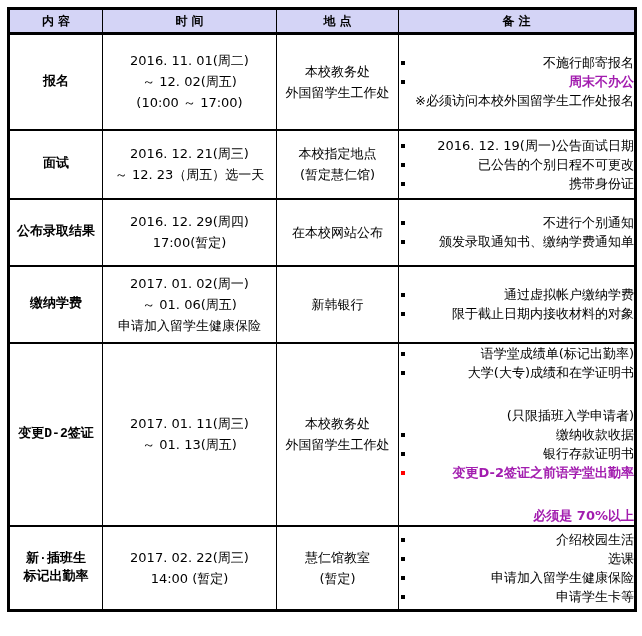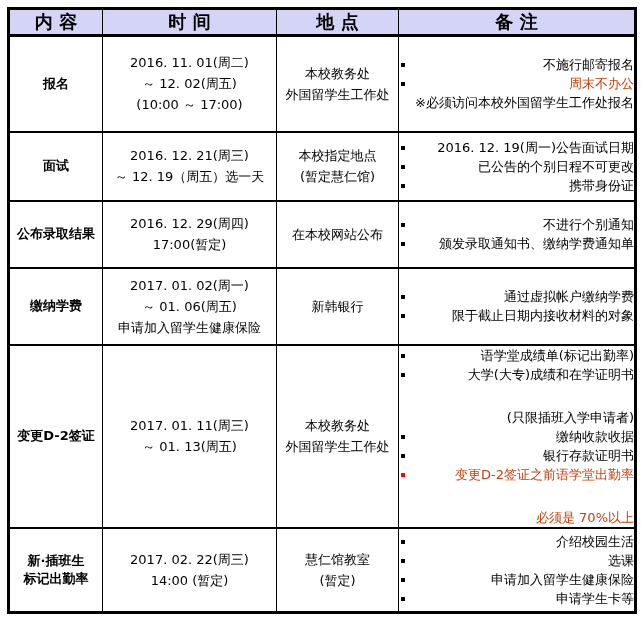--- a/index.html
+++ b/index.html
@@ -18,53 +18,54 @@
     top: 7px;
     width: 627px;
     border-collapse: collapse;
     table-layout: fixed;
     border: 3px solid #000000;
   }
   table.schedule th {
     background: #d4d4f6;
     border-left: 1px solid #000000;
     border-bottom: 3px solid #000000;
-    font-size: 18px;
+    font-size: 12px;
     font-weight: bold;
     height: 22px;
     text-align: center;
     padding: 0;
   }
   table.schedule td {
     border-left: 1px solid #000000;
     border-top: 2px solid #000000;
     vertical-align: middle;
     font-size: 13px;
     padding: 0;
     overflow: hidden;
   }
   td.c-content {
     font-weight: bold;
     font-size: 14px;
     text-align: center;
     line-height: 18px;
+    font-family: Liberation Mono, monospace;
   }
   td.c-time, td.c-location {
     text-align: center;
     line-height: 21px;
   }
   td.c-notes {
     padding: 3px 4px 3px 6px;
     line-height: 19px;
     text-align: right;
   }
   .note { position: relative; padding-left: 0; }
   .note.has-bullet { padding-left: 12px; }
   .note.indent { padding-left: 12px; margin-top: 24px; }
-  .note.red-text { color: #c2410c; font-weight: normal; }
+  .note.red-text { color: #a21caf; font-weight: bold; }
   .bullet {
     position: absolute;
     left: 2px;
     top: 8px;
     width: 4px;
     height: 4px;
     background: #000000;
   }
   .bullet.red { background: #ff0000; }
 </style>
@@ -106,21 +107,21 @@
             <div class="note has-bullet red-text"><span class="bullet"></span><span>周末不办公</span></div>
             <div class="note"><span>※必须访问本校外国留学生工作处报名</span></div>
           </td>
         </tr>
         <tr style="height: 69px;">
           <td class="c-content">
             <div>面试</div>
           </td>
           <td class="c-time">
             <div>2016. 12. 21(周三)</div>
-            <div>～ 12. 19（周五）选一天</div>
+            <div>～ 12. 23（周五）选一天</div>
           </td>
           <td class="c-location">
             <div>本校指定地点</div>
             <div>(暂定慧仁馆)</div>
           </td>
           <td class="c-notes">
             <div class="note has-bullet"><span class="bullet"></span><span>2016. 12. 19(周一)公告面试日期</span></div>
             <div class="note has-bullet"><span class="bullet"></span><span>已公告的个别日程不可更改</span></div>
             <div class="note has-bullet"><span class="bullet"></span><span>携带身份证</span></div>
           </td>

